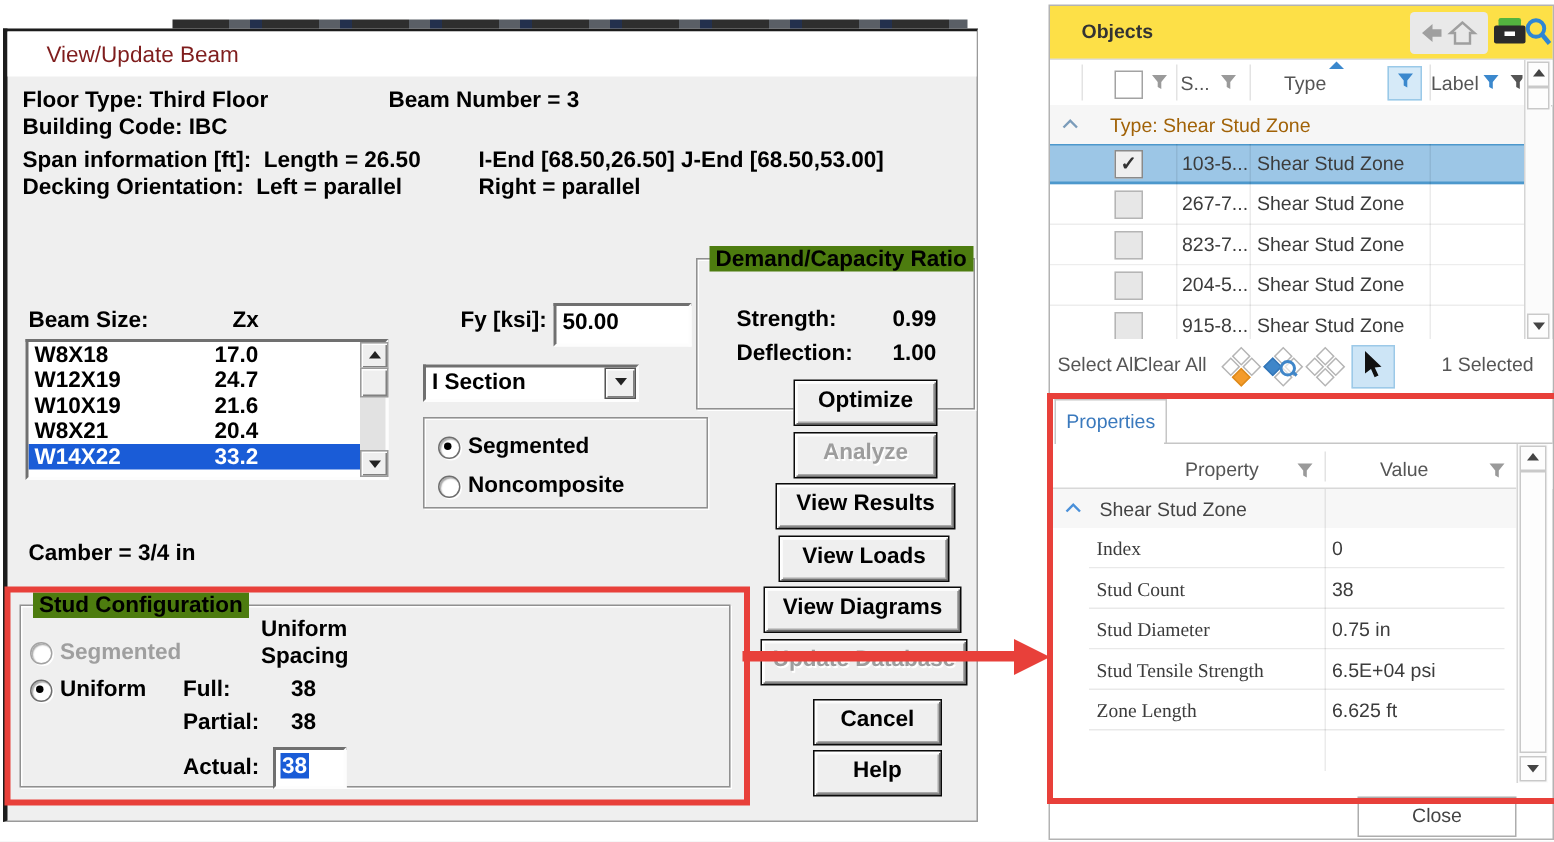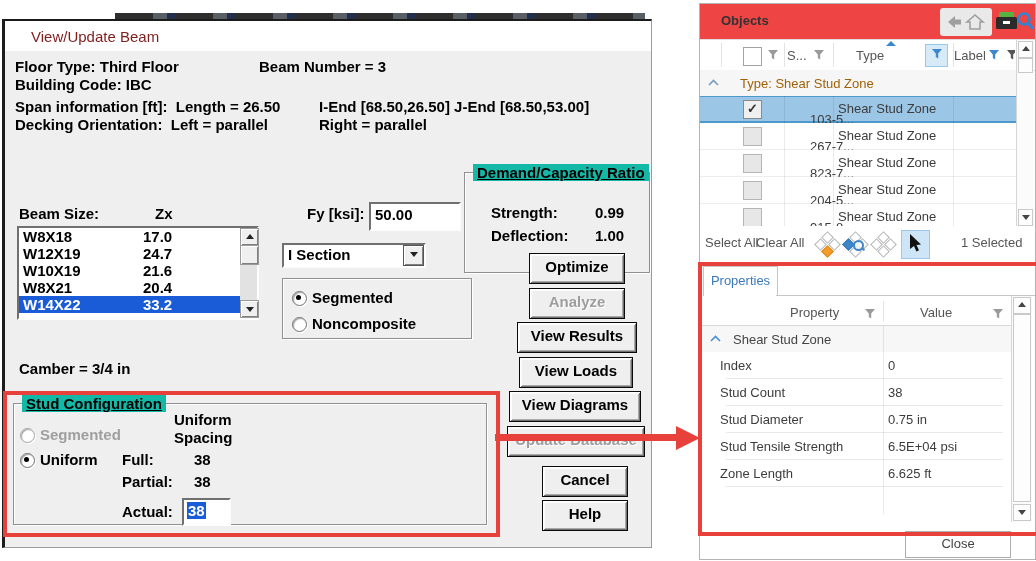--- a/index.html
+++ b/index.html
@@ -13,21 +13,21 @@
        border-top:2px solid #1c1c1c;border-left:3px solid #1c1c1c;
        border-right:1px solid #9a9a9a;border-bottom:1px solid #9a9a9a;
        font-weight:bold;font-size:15px;color:#000;}
   #dlg .titlebar{position:absolute;left:0;top:0;right:0;height:30px;background:#fff;}
   #dlg .title{position:absolute;left:26px;top:7px;font-weight:normal;font-size:15px;color:#7f1d1d;}
   .artifact{position:absolute;left:115px;top:13px;width:530px;height:6px;z-index:1;
     background:repeating-linear-gradient(90deg,#2e2e2e 0 38px,#5a5f66 38px 52px,#23304d 52px 60px);}
 
   .sunken{background:#fff;border:2px solid;border-color:#707070 #fdfdfd #fdfdfd #707070;}
   .group{position:absolute;border:1px solid #909090;box-shadow:1px 1px 0 #ffffff, inset 1px 1px 0 #ffffff;}
-  .group > .glabel{position:absolute;top:-9px;left:8px;background:#14b8a6;padding:0 4px;text-decoration:underline;}
+  .group > .glabel{position:absolute;top:-9px;left:8px;background:#4d7c0f;padding:0 4px;}
 
   .btn{position:absolute;background:#efefef;border:1px solid #0a0a0a;text-align:center;
        font-weight:bold;font-size:15px;color:#000;line-height:26px;cursor:default;
        box-shadow:inset 1px 1px 0 #ffffff,inset -1px -1px 0 #6f6f6f,inset 2px 2px 0 #fbfbfb,inset -2px -2px 0 #a9a9a9;}
   .btn.disabled{color:#9d9d9d;text-shadow:1px 1px 0 #fff;}
 
   .radio{position:absolute;width:13px;height:13px;border-radius:50%;background:#fff;
          border:1px solid #6e6e6e;box-shadow:inset 1px 1px 1px rgba(0,0,0,.35),1px 1px 0 #fff;}
   .radio.sel::after{content:"";position:absolute;left:3px;top:3px;width:5px;height:5px;border-radius:50%;background:#000;}
   .radio.dis{border-color:#a3a3a3;}
@@ -57,40 +57,40 @@
 
   
   .red-rect{position:absolute;border:4px solid #e8403a;z-index:40;pointer-events:none;}
   #arrow-line{position:absolute;left:495px;top:434px;width:184px;height:7px;background:#e8403a;z-index:50;}
   #arrow-head{position:absolute;left:676px;top:426px;width:0;height:0;z-index:50;
       border-left:24px solid #e8403a;border-top:12px solid transparent;border-bottom:12px solid transparent;}
 
   
   #panel{position:absolute;left:699px;top:3px;width:335px;height:555px;background:#fff;
          border:1px solid #b3b3b3;font-size:13px;color:#3c3c3c;}
-  #panel .titlebar{position:absolute;left:0;top:0;right:0;height:35px;background:#ef4444;border-bottom:1px solid #dedede;}
+  #panel .titlebar{position:absolute;left:0;top:0;right:0;height:35px;background:#fde047;border-bottom:1px solid #dedede;}
   #panel .ptitle{position:absolute;left:21px;top:9px;font-weight:bold;color:#333;}
   .navbg{position:absolute;left:240px;top:4px;width:52px;height:28px;background:#e9e9e9;border-radius:3px;}
 
   .ohdr{position:absolute;left:0;top:36px;right:0;height:30px;border-bottom:1px solid #cfcfcf;background:#fff;}
   .vsep{position:absolute;width:1px;background:#e3e3e3;}
   .colsep{position:absolute;width:1px;background:rgba(0,0,0,0.08);z-index:5;}
   .hcb{position:absolute;left:43px;top:7px;width:17px;height:17px;border:1px solid #a3a3a3;background:#fff;}
   .htxt{position:absolute;top:8px;color:#555;}
   .funnel-btn{position:absolute;left:225px;top:4px;width:21px;height:21px;background:#d6eaf8;border:1px solid #9ac9e8;}
   .sort-up{position:absolute;left:186px;top:1px;width:0;height:0;border-left:5px solid transparent;
            border-right:5px solid transparent;border-bottom:5px solid #3b88cd;}
 
   .grow{position:absolute;left:0;right:18px;height:26px;background:#f6f6f6;border-bottom:1px solid #e6e6e6;}
   .obj-row{position:relative;height:26px;border-bottom:1px solid #ededed;background:#fff;}
   .obj-row.sel{background:#9cc6e6;box-shadow:inset 0 1px 0 #4d98cc,inset 0 -1px 0 #4d98cc;border-bottom-color:#4d98cc;}
   .cb{position:absolute;left:43px;top:4px;width:17px;height:17px;background:#e7e7e7;border:1px solid #b5b5b5;
       font-size:13px;line-height:15px;text-align:center;color:#333;}
   .cb.checked{background:#efefef;border-color:#8a8a8a;font-weight:bold;}
-  .o-label{position:absolute;left:88px;top:16px;margin-left:22px;}
+  .o-label{position:absolute;left:88px;top:5px;}
   .o-type{position:absolute;left:138px;top:5px;}
 
   .vscroll{position:absolute;width:17px;background:#fbfbfb;border-left:1px solid #d5d5d5;}
   .vbox{position:absolute;left:1px;right:1px;background:#fdfdfd;border:1px solid #c9c9c9;}
   .tri-up-s{width:0;height:0;border-left:4px solid transparent;border-right:4px solid transparent;
             border-bottom:5px solid #444;margin:4px auto 0;}
   .tri-dn-s{width:0;height:0;border-left:4px solid transparent;border-right:4px solid transparent;
             border-top:5px solid #444;margin:5px auto 0;}
 
   .otb{position:absolute;left:0;top:222px;right:0;height:34px;background:#fff;}
@@ -105,21 +105,21 @@
 
   .tab{position:absolute;left:3px;top:262px;width:73px;height:30px;background:#fff;
        border:1px solid #c6c6c6;border-bottom:none;color:#3a79bd;text-align:center;line-height:28px;}
   .tabline{position:absolute;left:76px;top:291px;right:0;height:1px;background:#c6c6c6;}
 
   .phdr{position:absolute;left:0;top:292px;right:0;height:30px;background:#fff;}
   .phdr-underline{position:absolute;left:2px;top:321px;width:309px;height:1px;background:#d8d8d8;}
   .pgrow{position:absolute;left:0;top:322px;width:311px;height:26px;background:#f7f7f7;border-bottom:1px solid #e8e8e8;}
   .prop-row{position:relative;height:27px;background:#fff;}
   .prop-row::after{content:"";position:absolute;left:26px;right:8px;bottom:0;height:1px;background:#e9e9e9;}
-  .p-name{position:absolute;left:20px;top:6px;}
+  .p-name{position:absolute;left:31px;top:6px;font-family:Liberation Serif, serif;}
   .p-val{position:absolute;left:188px;top:6px;}
 
   .close-btn{position:absolute;left:205px;top:527px;width:104px;height:25px;background:#fff;
              border:1px solid #adadad;text-align:center;line-height:23px;color:#444;}
   svg{display:block;}
 </style>
 </head>
 <body>
 
 <div class="artifact"></div>

